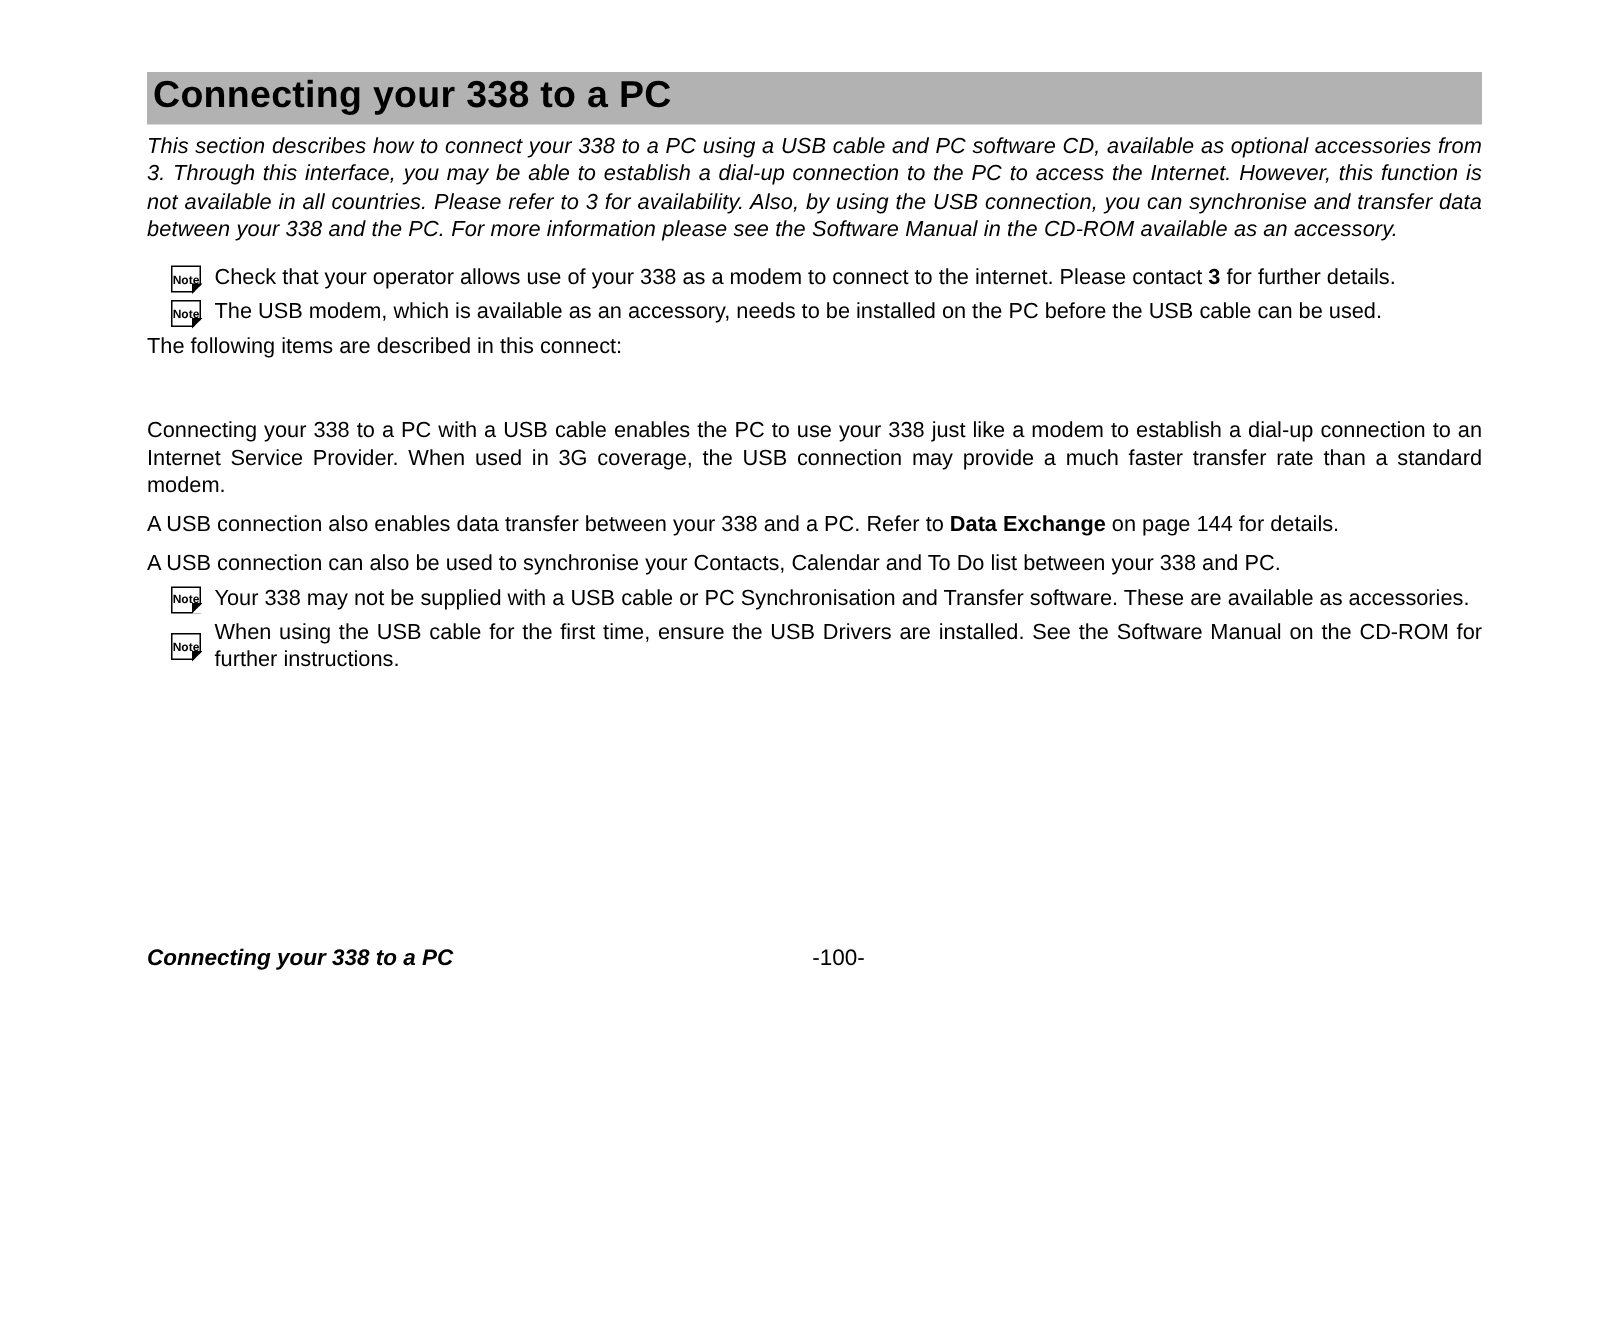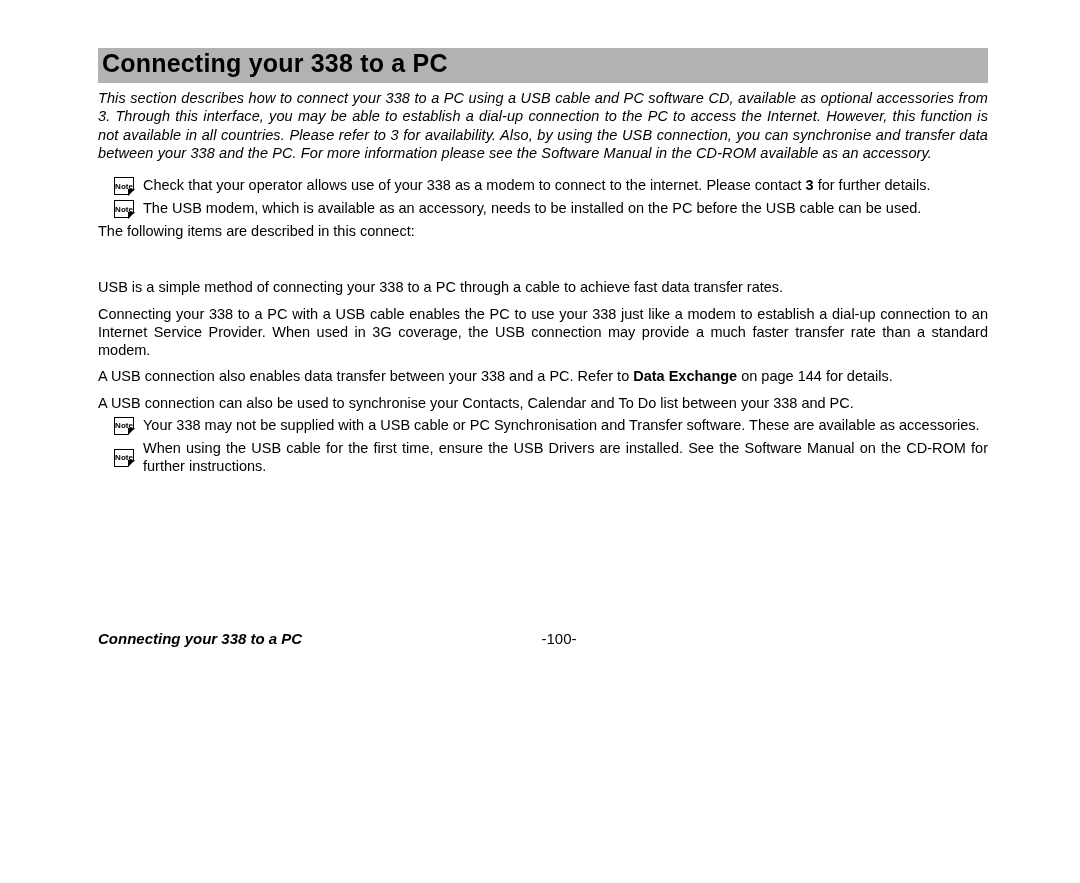--- a/index.html
+++ b/index.html
@@ -145,21 +145,20 @@
   <div class="note-row">
     <div class="note-icon">Note</div>
     <div class="note-text">The USB modem, which is available as an accessory, needs to be installed on the PC before the USB cable can be used.</div>
   </div>
 
   <p class="plain-line">The following items are described in this connect:</p>
 
   <div class="spacer-md"></div>
 
 
-  <p class="usb-para">USB is a simple method of connecting your 338 to a PC through a cable to achieve fast data transfer rates.</p>
   <p class="usb-para">Connecting your 338 to a PC with a USB cable enables the PC to use your 338 just like a modem to establish a dial-up connection to an Internet Service Provider. When used in 3G coverage, the USB connection may provide a much faster transfer rate than a standard modem.</p>
   <p class="usb-para">
     <span>A USB connection also enables data transfer between your 338 and a PC. Refer to </span><b>Data Exchange</b><span> on page 144 for details.</span>
   </p>
   <p class="usb-para tight">A USB connection can also be used to synchronise your Contacts, Calendar and To Do list between your 338 and PC.</p>
 
   <div class="note-row">
     <div class="note-icon">Note</div>
     <div class="note-text">Your 338 may not be supplied with a USB cable or PC Synchronisation and Transfer software. These are available as accessories.</div>
   </div>

